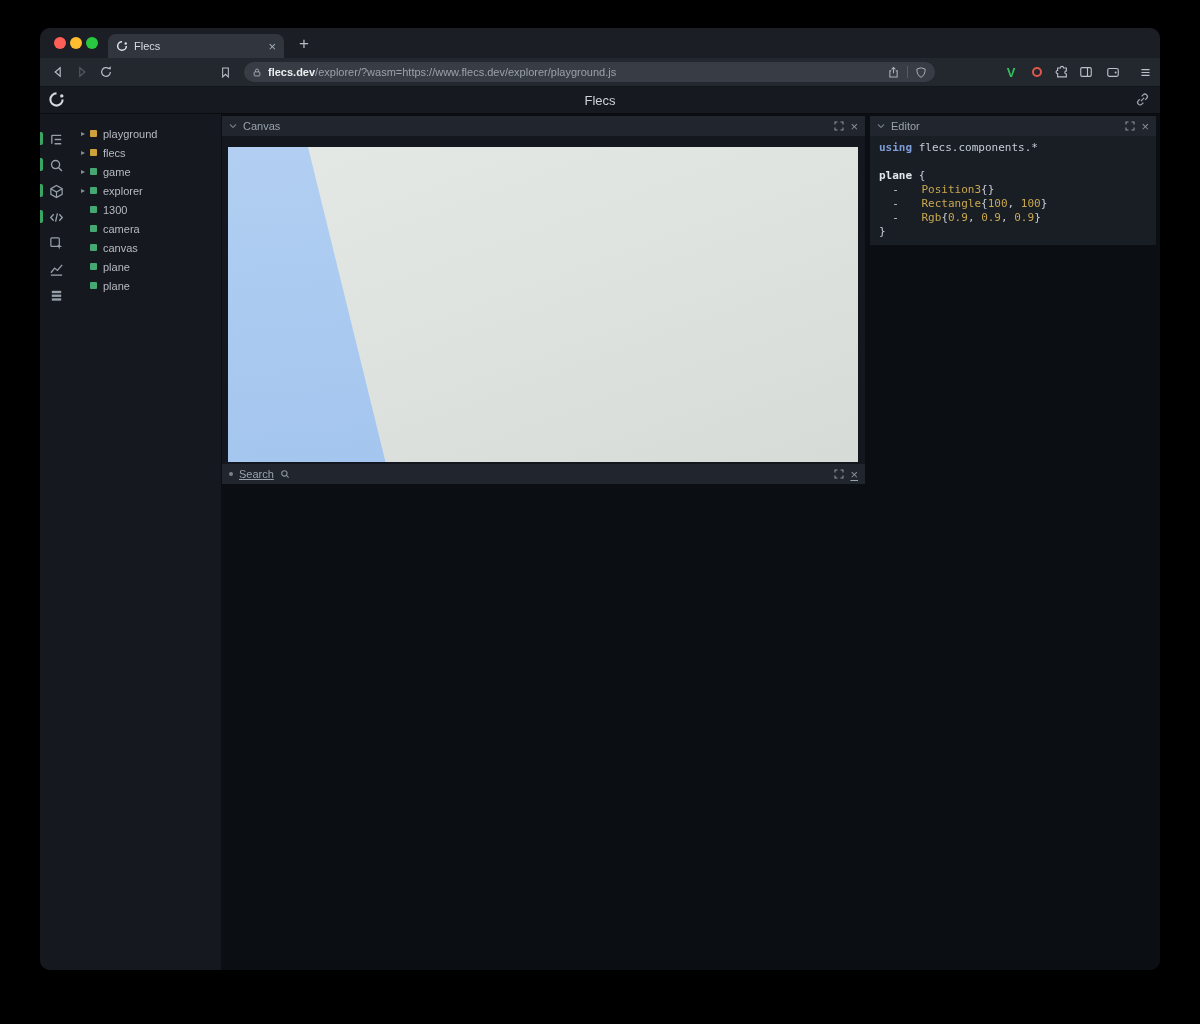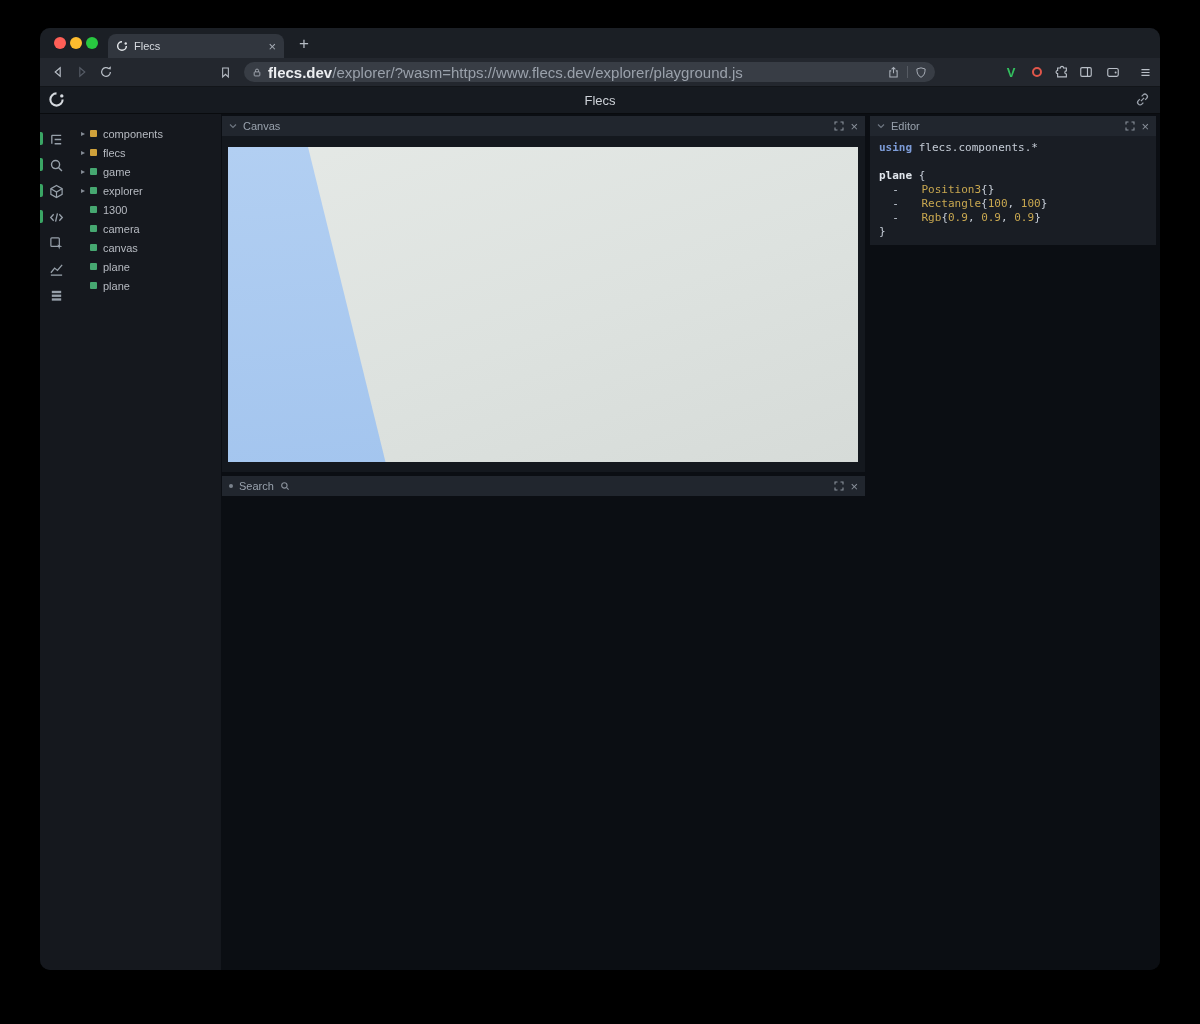--- a/index.html
+++ b/index.html
@@ -20,21 +20,21 @@
   .newtab{position:absolute;left:252px;top:4px;width:24px;height:24px;display:flex;align-items:center;
     justify-content:center;color:#b5bbc3;font-size:17px;}
 
   
   .navbar{position:relative;height:28px;background:#23272e;border-bottom:1px solid #121519;}
   .navbtn{position:absolute;top:50%;transform:translateY(-50%);width:18px;height:18px;display:flex;
     align-items:center;justify-content:center;color:#b9bfc7;}
   .navbtn.dim{color:#565c66;}
   .urlbar{position:absolute;left:204px;top:4px;width:691px;height:20px;background:#383d45;
     border-radius:10px;display:flex;align-items:center;padding:0 8px;box-sizing:border-box;gap:6px;}
-  .url-text{font-size:15px;white-space:nowrap;overflow:hidden;flex:1;}
+  .url-text{font-size:11px;white-space:nowrap;overflow:hidden;flex:1;}
   .url-domain{color:#eceef1;font-weight:bold;}
   .url-path{color:#9aa1ab;}
   .url-right{display:flex;align-items:center;gap:7px;color:#aab0b9;}
   .url-div{width:1px;height:12px;background:#565b63;}
 
   
   .page-header{position:relative;height:26px;background:#161a20;border-bottom:1px solid #090b0e;}
   .flecs-logo{position:absolute;left:8px;top:4px;color:#d5d9de;}
   .page-title{position:absolute;left:0;right:0;top:0;height:26px;display:flex;align-items:center;
     justify-content:center;font-size:13px;color:#ced2d8;}
@@ -59,21 +59,21 @@
   .ph-spacer{flex:1;}
   .ph-icon{color:#8a919b;display:flex;align-items:center;}
   .ph-close{color:#8a919b;font-size:13px;line-height:1;}
   .chev{color:#6e7681;display:flex;}
   .canvas-panel{position:absolute;left:1px;top:2px;width:643px;}
   .canvas-body{background:#14181e;padding:11px 7px 10px 6px;}
   .scene{position:relative;width:630px;height:315px;overflow:hidden;
     background:linear-gradient(160deg,#e5e9e6 0%,#dde2df 55%,#d6dbd8 100%);}
   .sky{position:absolute;inset:0;background:linear-gradient(175deg,#b2cff2,#a2c4ee);
     clip-path:polygon(0 0,12.7% 0,25% 100%,0 100%);}
-  .search-header{position:absolute;left:1px;top:362px;width:643px;}
+  .search-header{position:absolute;left:1px;top:350px;width:643px;text-decoration:underline;}
   .dot{width:4px;height:4px;border-radius:50%;background:#7a828c;}
   .editor-panel{position:absolute;left:649px;top:2px;width:286px;}
   .editor-body{background:#191d24;padding:5px 9px 6px;font-family:"DejaVu Sans Mono",monospace;
     font-size:11px;}
   .code-line{height:14px;line-height:14px;white-space:pre;}
   .tok-kw{color:#7d9cd8;font-weight:bold;}
   .tok-plain{color:#c6cdd7;}
   .tok-name{color:#e2e7ed;font-weight:bold;}
   .tok-type{color:#c9a850;padding-left:16px;}
   .tok-num{color:#c9a850;}
@@ -254,21 +254,21 @@
                 <rect x="3" y="7" width="10" height="2.5"></rect>
                 <rect x="3" y="11" width="10" height="2.5"></rect>
               </svg>
           </div>
         </div>
 
         <div class="treepanel">
             <div class="tree-item">
               <span class="tree-arrow">▸</span>
               <span class="tree-square" style="background: rgb(207, 161, 59);"></span>
-              <span class="tree-label">components</span>
+              <span class="tree-label">playground</span>
             </div>
             <div class="tree-item">
               <span class="tree-arrow">▸</span>
               <span class="tree-square" style="background: rgb(207, 161, 59);"></span>
               <span class="tree-label">flecs</span>
             </div>
             <div class="tree-item">
               <span class="tree-arrow">▸</span>
               <span class="tree-square" style="background: rgb(70, 168, 113);"></span>
               <span class="tree-label">game</span>

